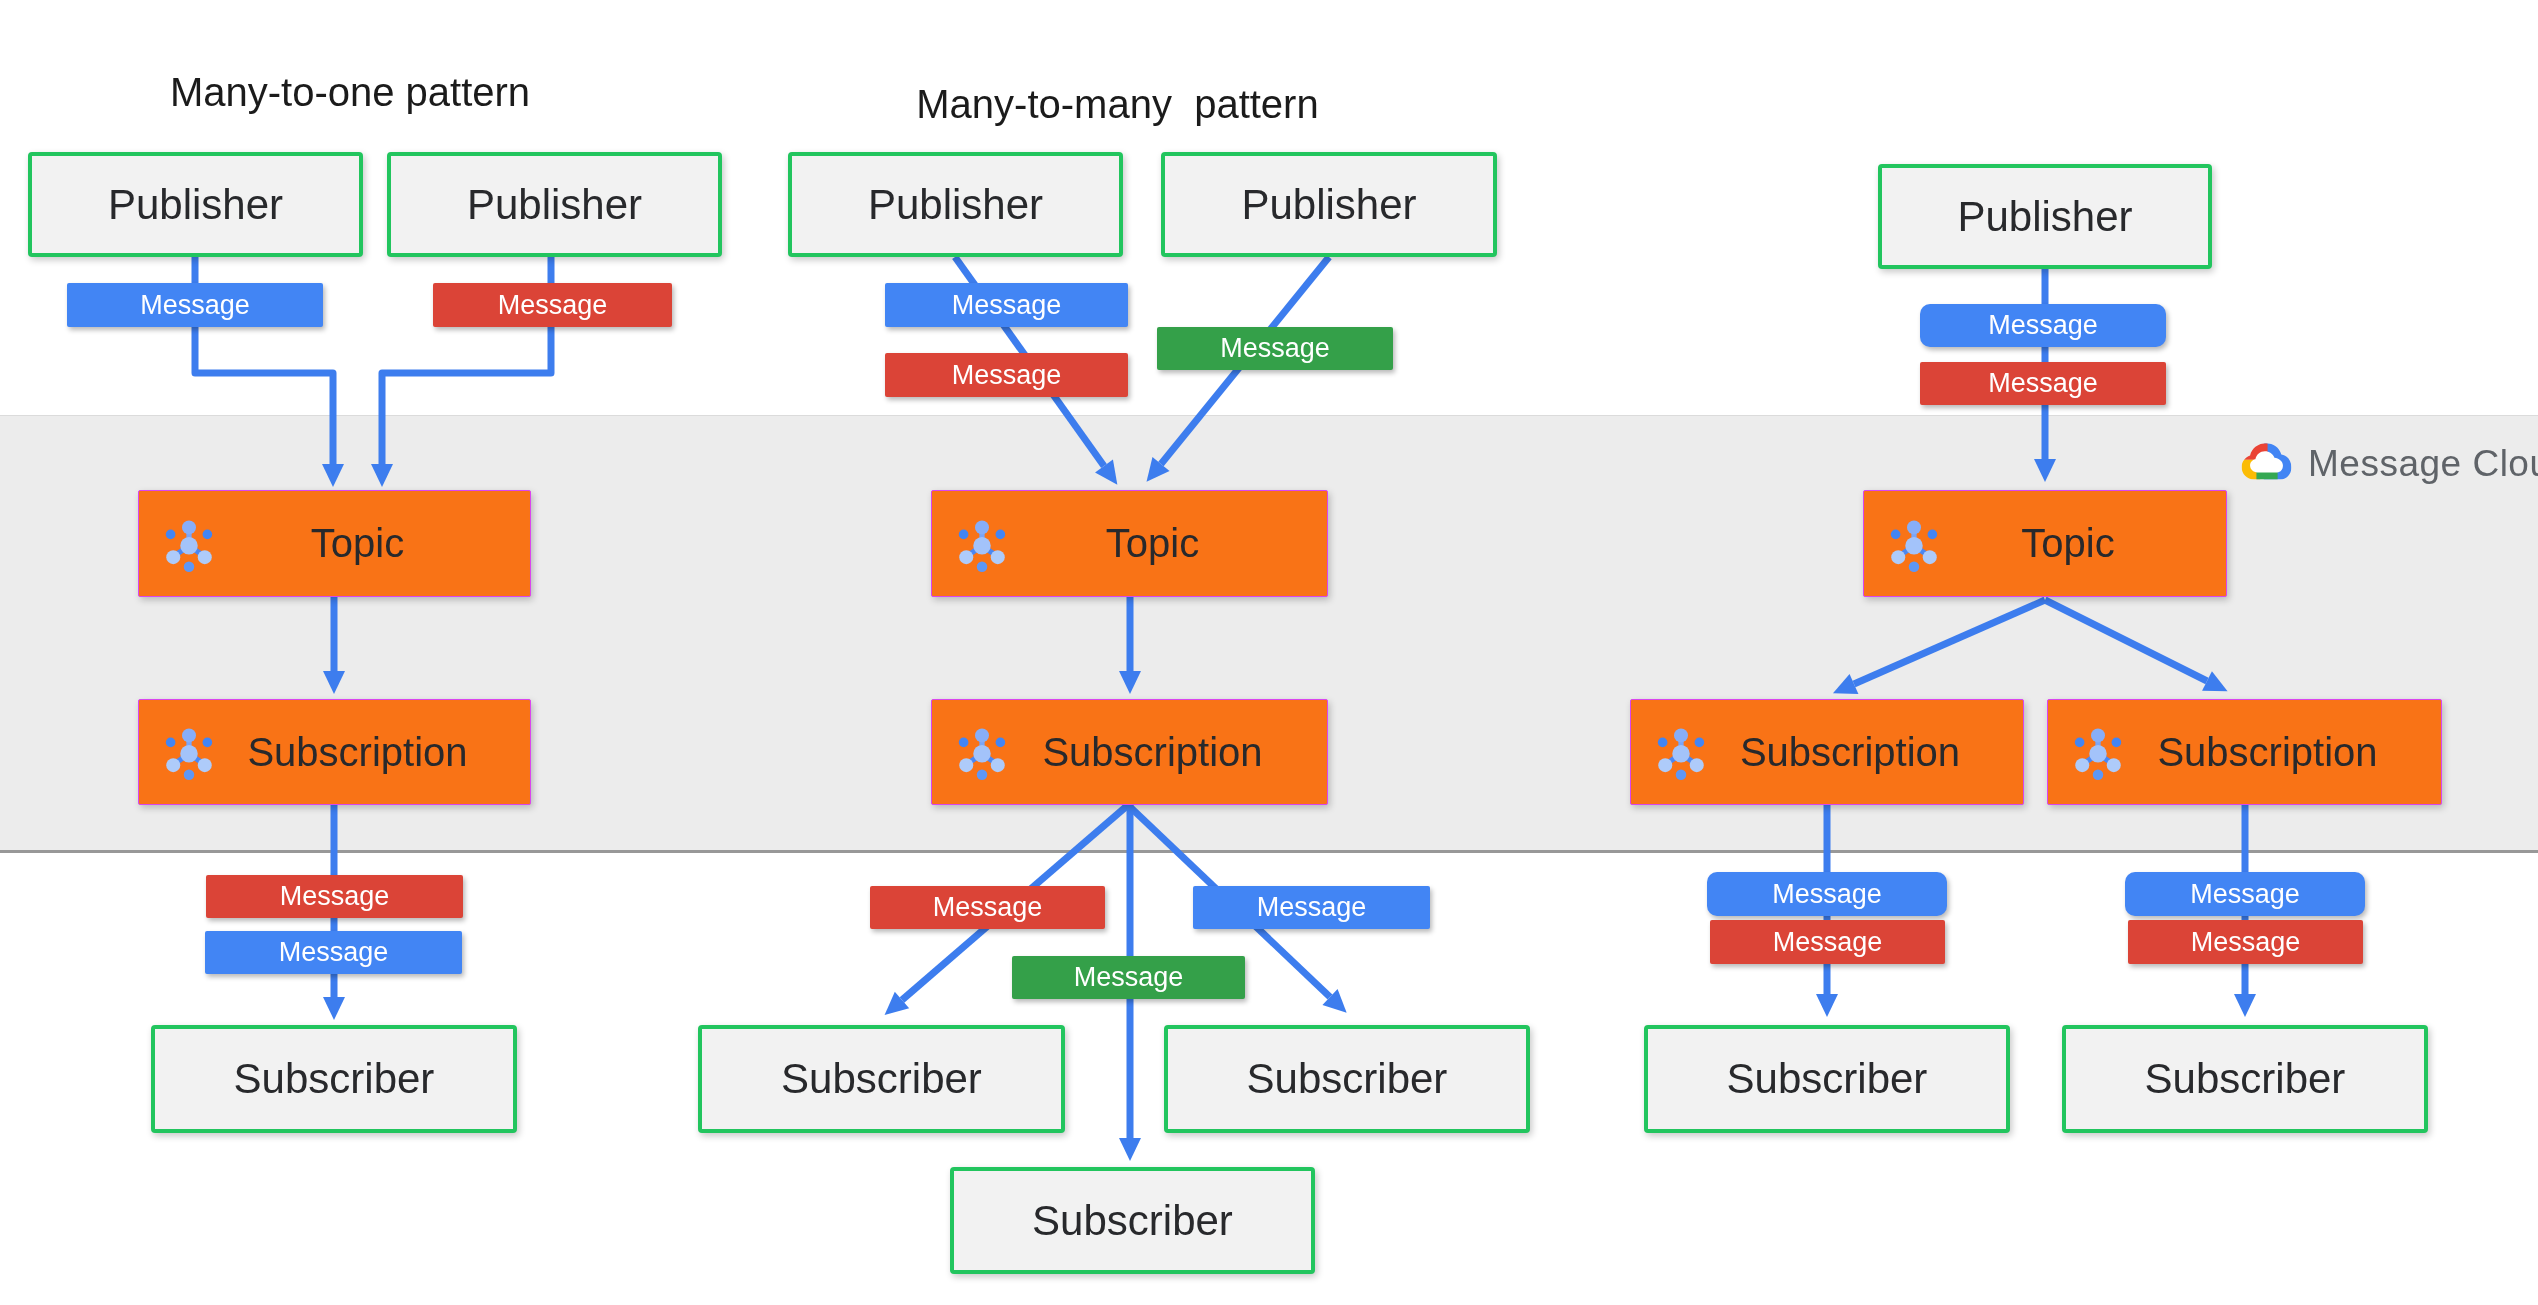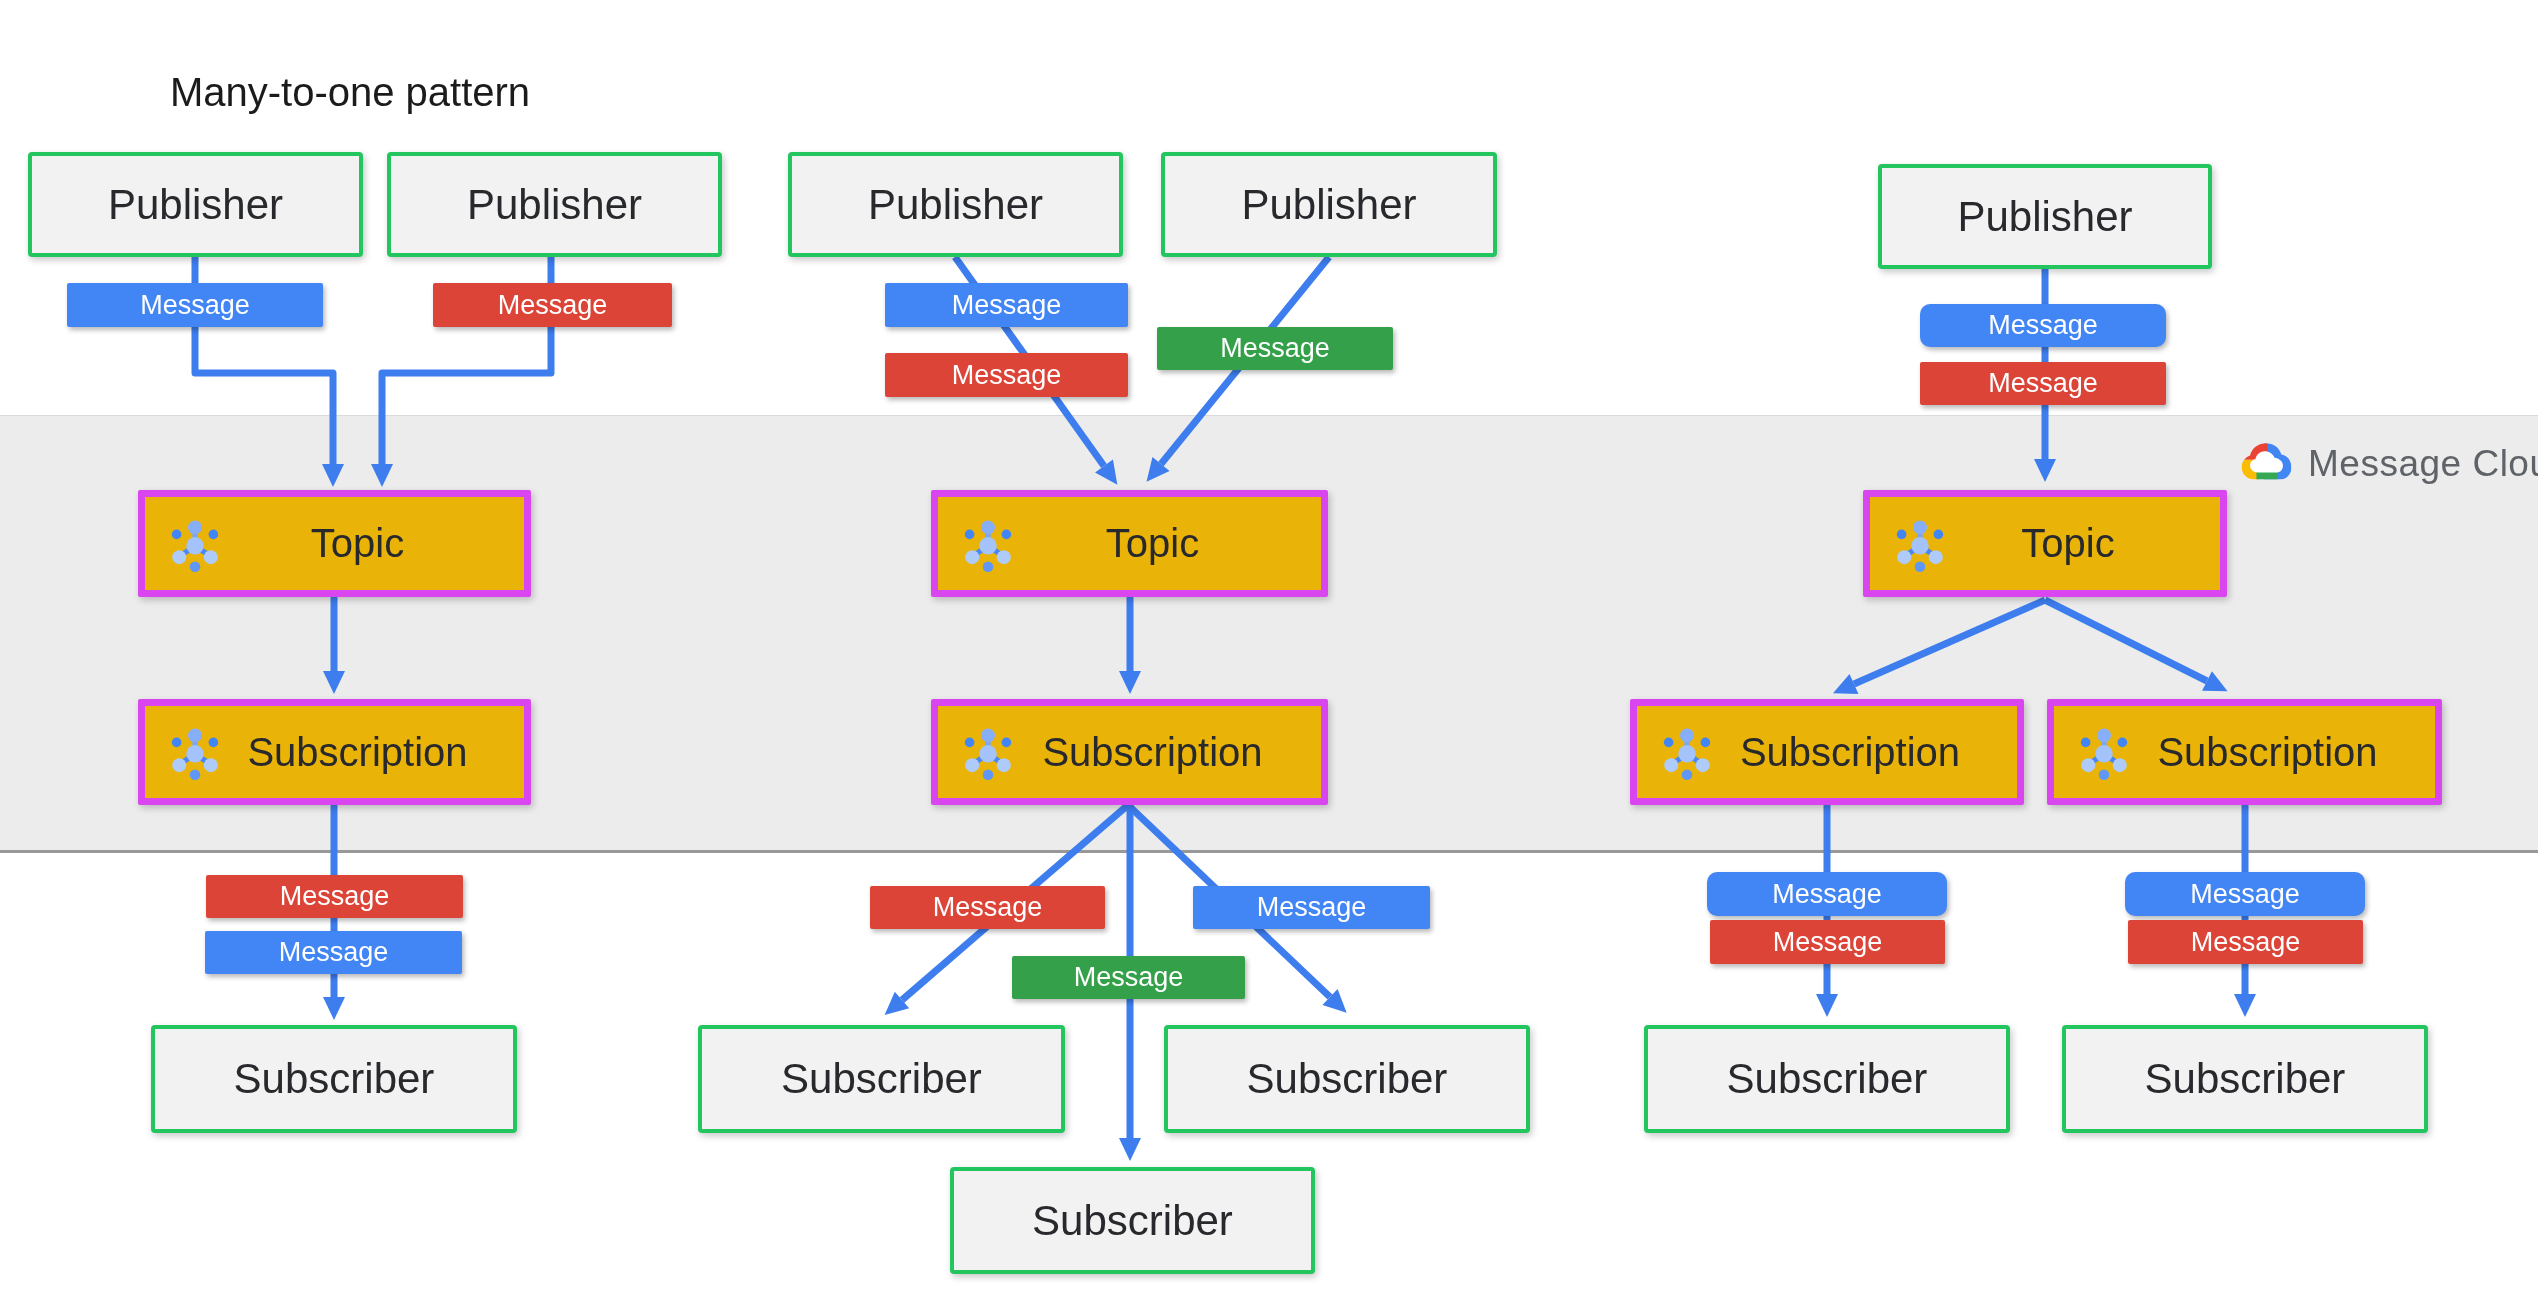--- a/index.html
+++ b/index.html
@@ -17,21 +17,21 @@
     position:absolute;z-index:2;text-align:center;color:#1b1b1b;
     font-size:40px;letter-spacing:0px;white-space:pre;
   }
   .gbox{
     position:absolute;z-index:2;background:#f2f2f2;border:4px solid #22c55e;
     border-radius:4px;box-shadow:2px 3px 7px rgba(0,0,0,0.22);
     display:flex;align-items:center;justify-content:center;
     font-size:42px;color:#28292c;box-sizing:border-box;
   }
   .node{
-    position:absolute;z-index:2;background:#eab308;border:7px solid #d946ef;
+    position:absolute;z-index:2;background:#f97316;border:1px solid #d946ef;
     border-radius:2px;box-shadow:2px 3px 7px rgba(0,0,0,0.22);
     box-sizing:border-box;
   }
   .node .nlabel{
     position:absolute;left:0;right:0;top:0;bottom:0;
     display:flex;align-items:center;justify-content:center;
     font-size:40px;color:#28292c;padding-left:46px;box-sizing:border-box;
   }
   .node .nicon{position:absolute;left:22px;top:50%;transform:translateY(-50%);}
   .msg{
@@ -120,20 +120,21 @@
       <circle cx="32" cy="58" r="6" fill="#5e97f6"></circle>
     </svg>
     <span class="nlabel">Subscription</span>
   </div>
 
   <div class="msg msg-red" style="left:206px;top:875px;width:257px;height:43px;">Message</div>
   <div class="msg msg-blue" style="left:205px;top:931px;width:257px;height:43px;">Message</div>
 
   <div class="gbox" style="left:151px;top:1025px;width:366px;height:108px;">Subscriber</div>
 
+  <div class="title" style="left:910px;top:82px;width:415px;">Many-to-many  pattern</div>
 
   <div class="gbox" style="left:788px;top:152px;width:335px;height:105px;">Publisher</div>
   <div class="gbox" style="left:1161px;top:152px;width:336px;height:105px;">Publisher</div>
 
   <div class="msg msg-blue" style="left:885px;top:283px;width:243px;height:44px;">Message</div>
   <div class="msg msg-red" style="left:885px;top:353px;width:243px;height:44px;">Message</div>
   <div class="msg msg-green" style="left:1157px;top:327px;width:236px;height:43px;">Message</div>
 
   <div class="node" style="left:931px;top:490px;width:397px;height:107px;">
     <svg class="nicon" width="56" height="60" viewBox="0 0 64 64">

